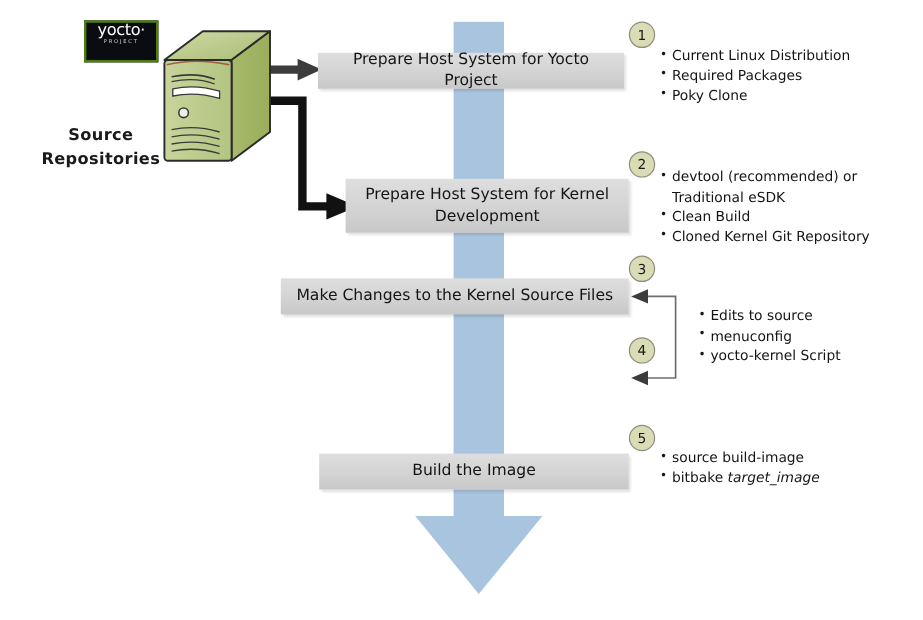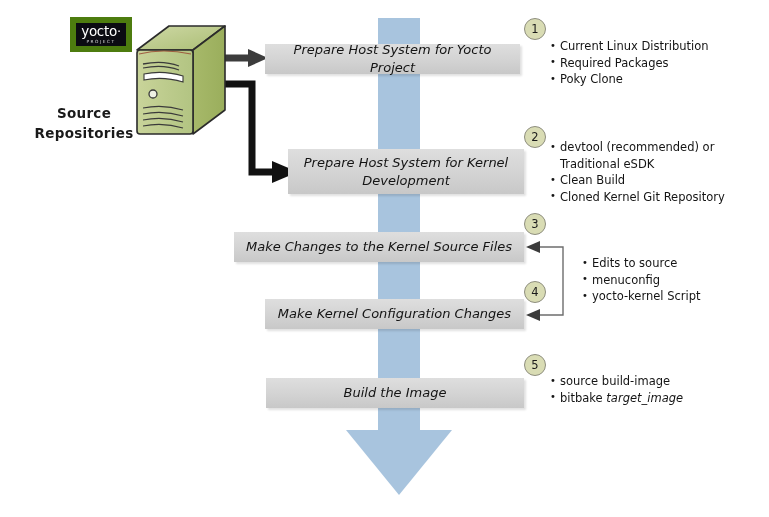--- a/index.html
+++ b/index.html
@@ -33,26 +33,25 @@
   }
 
   
   .yocto-logo {
     position: absolute;
     left: 70px;
     top: 17px;
     width: 62px;
     height: 35px;
     background: #0b0b12;
-    border: 6px solid #4d7c0f;
+    border: 2px solid #4d7c0f;
     z-index: 4;
     display: flex;
     flex-direction: column;
     align-items: center;
-    justify-content: center;
     box-sizing: border-box;
   }
   .yocto-word {
     color: #ffffff;
     font-size: 13.5px;
     line-height: 13px;
     letter-spacing: -0.3px;
     font-family: "DejaVu Sans", sans-serif;
   }
   .yocto-dot { font-size: 13px; }
@@ -118,21 +117,20 @@
     display: flex;
     align-items: center;
     justify-content: center;
     text-align: center;
     font-size: 13px;
     line-height: 18px;
     color: #141414;
     z-index: 5;
     box-sizing: border-box;
     padding: 0 8px;
-    font-style: italic;
   }
 
   #box1 { left: 265px; top: 44px;  width: 255px; height: 30px; }
   #box2 { left: 288px; top: 149px; width: 236px; height: 45px; }
   #box3 { left: 234px; top: 232px; width: 290px; height: 30px; }
   #box4 { left: 265px; top: 299px; width: 259px; height: 30px; }
   #box5 { left: 266px; top: 378px; width: 258px; height: 30px; }
 
   
   .step-circle {
@@ -269,21 +267,20 @@
 
     <g>
       <path d="M0,44 L42,44 L42,132 L68,132" stroke="#111111" stroke-width="7" fill="none" stroke-linejoin="miter"></path>
       <polygon points="62,121 88,132 62,143" fill="#111111"></polygon>
     </g>
   </svg>
 
   <div class="pbox" id="box1">Prepare Host System for Yocto Project</div>
   <div class="pbox" id="box2">Prepare Host System for Kernel Development</div>
   <div class="pbox" id="box3">Make Changes to the Kernel Source Files</div>
-  <div class="pbox" id="box4">Make Kernel Configuration Changes</div>
   <div class="pbox" id="box5">Build the Image</div>
 
   <svg class="bracket-svg" viewBox="0 0 50 90" xmlns="http://www.w3.org/2000/svg">
     <path d="M14,11 L39,11 L39,79 L14,79" stroke="#6d6d6d" stroke-width="1.4" fill="none"></path>
     <polygon points="16,5 2,11 16,17" fill="#3c3c3c"></polygon>
     <polygon points="16,73 2,79 16,85" fill="#3c3c3c"></polygon>
   </svg>
 
   <div class="step-circle" id="circle1">1</div>
   <div class="step-circle" id="circle2">2</div>

